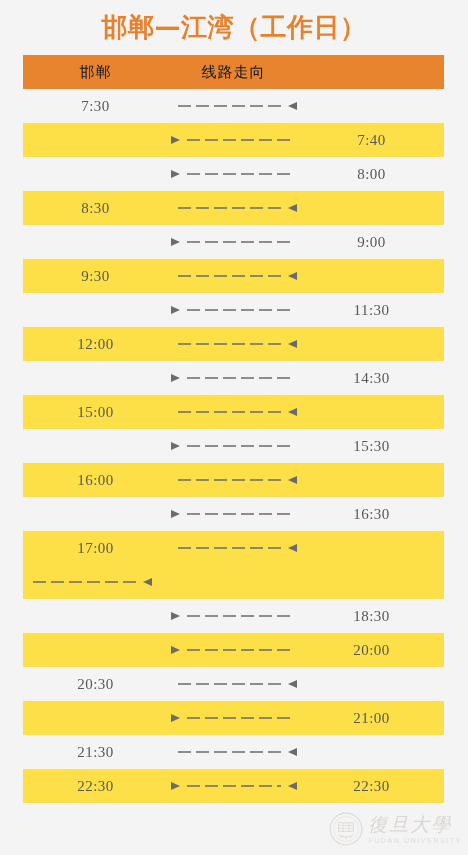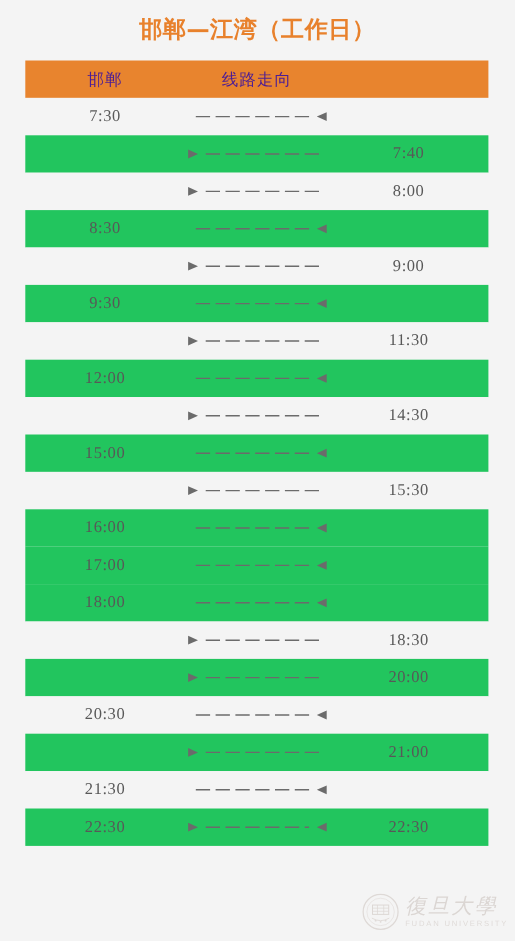--- a/index.html
+++ b/index.html
@@ -18,21 +18,21 @@
   
   .title {
     position: absolute;
     top: 0;
     left: 0;
     width: 468px;
     height: 71px;
     line-height: 55px;
     text-align: center;
     color: #e8812c;
-    font-size: 21px;
+    font-size: 26px;
     font-weight: bold;
     letter-spacing: 0.5px;
     font-family: "DejaVu Sans", "Liberation Sans", sans-serif;
   }
 
   
   .table {
     position: absolute;
     left: 23px;
     top: 55px;
@@ -40,39 +40,39 @@
   }
 
   
   .thead {
     display: flex;
     height: 34px;
     background: #e8842e;
     align-items: center;
   }
   .th {
-    color: #4c1d95;
+    color: #0f172a;
     font-size: 15px;
     text-align: center;
     font-family: "DejaVu Sans", "Liberation Sans", sans-serif;
     letter-spacing: 1px;
   }
   .col-a { width: 145px; }
   .col-b { width: 131px; }
   .col-c { width: 145px; }
 
   
   .trow {
     display: flex;
     height: 34px;
     align-items: center;
     background: #f4f4f4;
   }
   .trow.alt {
-    background: #22c55e;
+    background: #fde047;
   }
 
   .cell-time {
     font-family: "Liberation Serif", "DejaVu Serif", serif;
     font-size: 15px;
     color: #585858;
     text-align: center;
     letter-spacing: 0.5px;
   }
 
@@ -283,34 +283,45 @@
         <div class="cell-arrow col-b">
           <div class="arrow-wrap">
             <svg width="168" height="16" viewBox="0 0 168 16">
               <line x1="28" y1="8" x2="131" y2="8" stroke="#6b6b6b" stroke-width="1.3" stroke-dasharray="13 5"></line>
               <path d="M 138 8 l 9 -4 l 0 8 z" fill="#6b6b6b"></path>
             </svg>
           </div>
         </div>
         <div class="cell-time col-c"></div>
       </div>
+      <div class="trow">
+        <div class="cell-time col-a"></div>
+        <div class="cell-arrow col-b">
+          <div class="arrow-wrap">
+            <svg width="168" height="16" viewBox="0 0 168 16">
+              <line x1="37" y1="8" x2="144" y2="8" stroke="#6b6b6b" stroke-width="1.3" stroke-dasharray="13 5"></line>
+              <path d="M 30 8 l -9 -4 l 0 8 z" fill="#6b6b6b"></path>
+            </svg>
+          </div>
+        </div>
+        <div class="cell-time col-c">16:30</div>
+      </div>
       <div class="trow alt">
         <div class="cell-time col-a">17:00</div>
         <div class="cell-arrow col-b">
           <div class="arrow-wrap">
             <svg width="168" height="16" viewBox="0 0 168 16">
               <line x1="28" y1="8" x2="131" y2="8" stroke="#6b6b6b" stroke-width="1.3" stroke-dasharray="13 5"></line>
               <path d="M 138 8 l 9 -4 l 0 8 z" fill="#6b6b6b"></path>
             </svg>
           </div>
         </div>
         <div class="cell-time col-c"></div>
       </div>
       <div class="trow alt">
-        <div class="cell-time col-a">18:00</div>
         <div class="cell-arrow col-b">
           <div class="arrow-wrap">
             <svg width="168" height="16" viewBox="0 0 168 16">
               <line x1="28" y1="8" x2="131" y2="8" stroke="#6b6b6b" stroke-width="1.3" stroke-dasharray="13 5"></line>
               <path d="M 138 8 l 9 -4 l 0 8 z" fill="#6b6b6b"></path>
             </svg>
           </div>
         </div>
         <div class="cell-time col-c"></div>
       </div>

